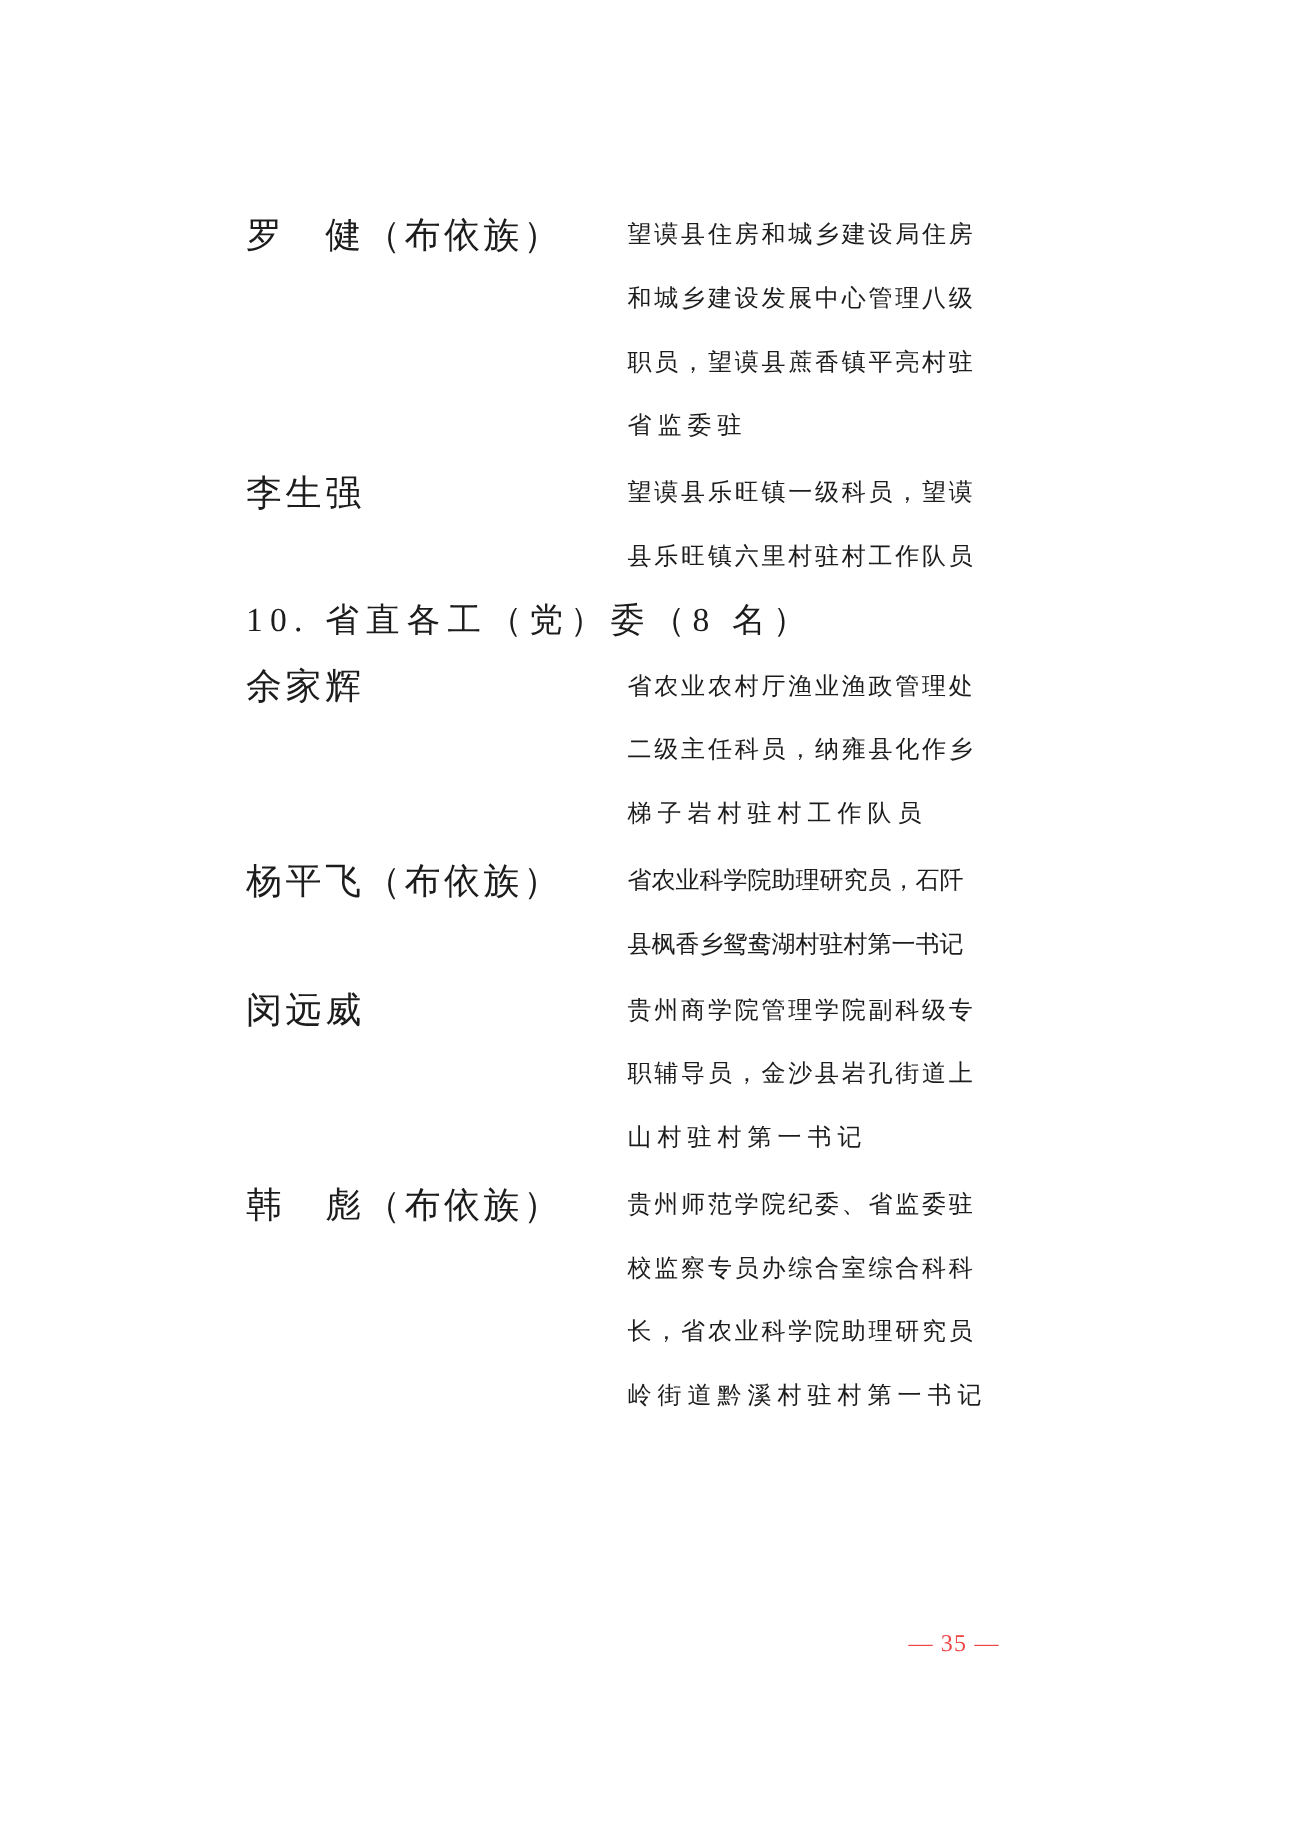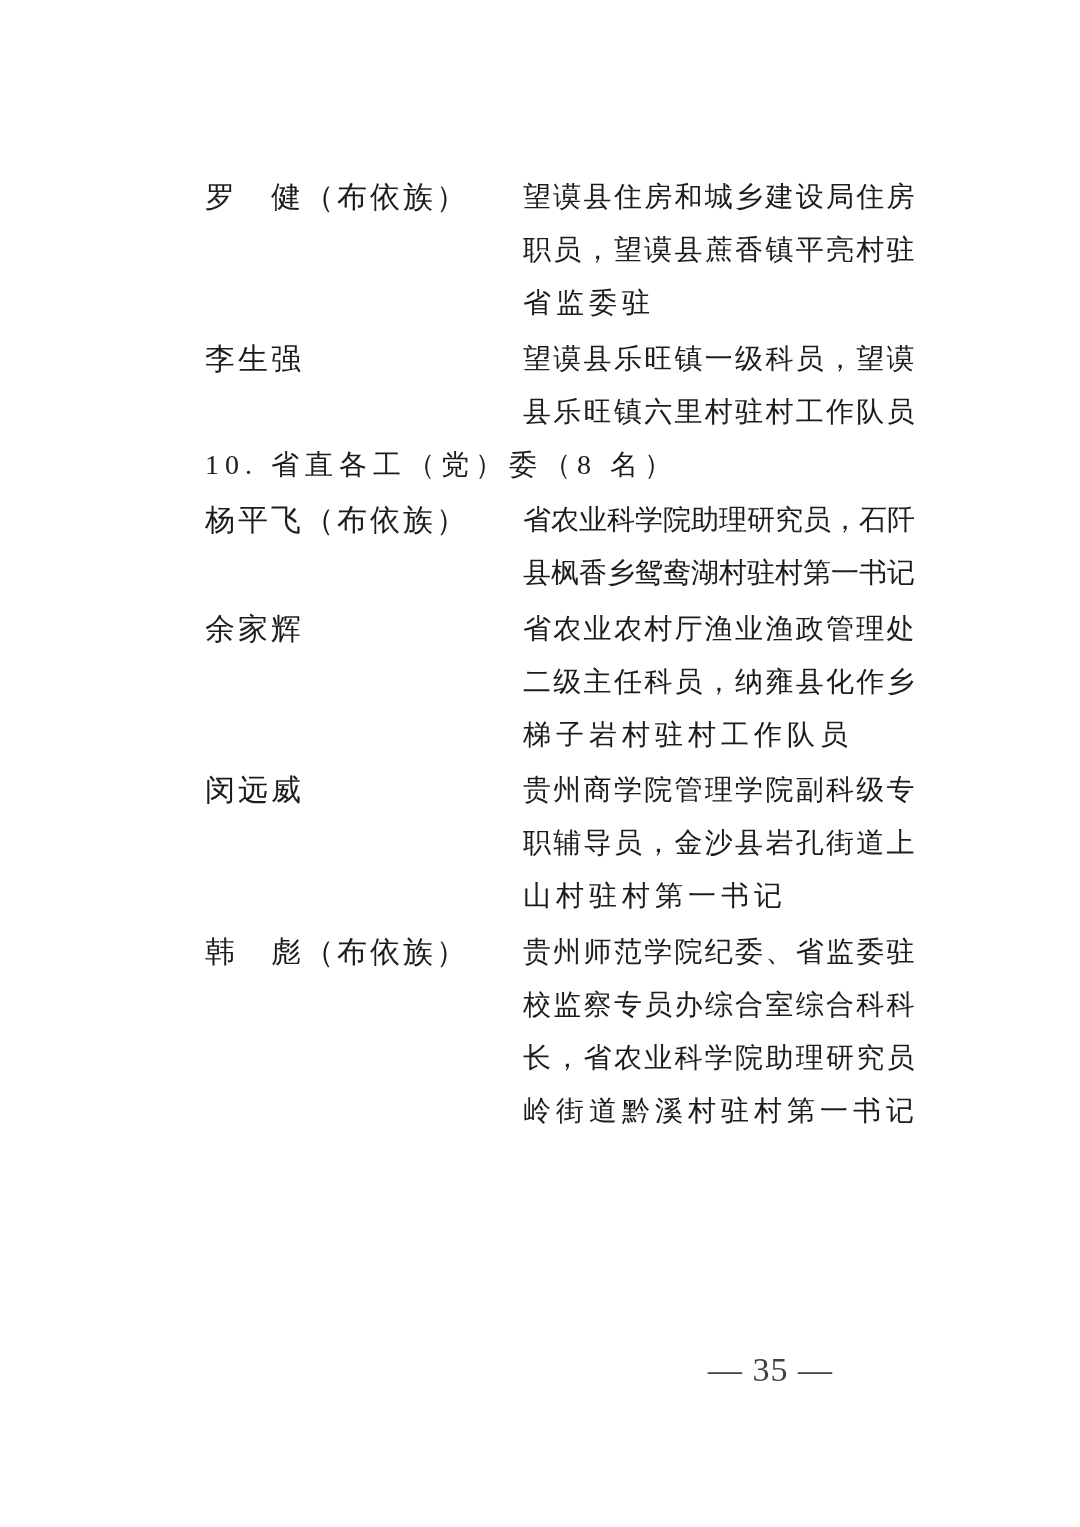--- a/index.html
+++ b/index.html
@@ -22,84 +22,85 @@
   .entry { display: flex; align-items: flex-start; }
   .name {
     flex: 0 0 318px;
     font-size: 30px;
     line-height: 53px;
     letter-spacing: 3px;
     white-space: pre;
   }
   .desc { flex: 0 0 421px; }
   .line {
-    font-size: 28px;
+    font-size: 20px;
     line-height: 53px;
     white-space: nowrap;
   }
   .line.fill  { letter-spacing: 2.3px; } 
   .line.tight { letter-spacing: 0; }     
   .line.last  { letter-spacing: 5px; }   
   .heading {
     margin: 0;
     font-size: 28px;
     line-height: 53px;
     letter-spacing: 6px;
     font-weight: normal;
   }
   .footer {
     position: absolute;
     top: 1353px;
     right: 167px;
-    font-size: 34px;
+    font-size: 20px;
     line-height: 34px;
     letter-spacing: 1px;
-    color: #404040;
+    color: #ef4444;
   }
 </style>
 </head>
 <body>
 
 <div class="page">
   <div class="content">
 
     <section class="entry">
       <div class="name">罗　健（布依族）</div>
       <div class="desc">
         <div class="line fill">望谟县住房和城乡建设局住房</div>
+        <div class="line fill">和城乡建设发展中心管理八级</div>
         <div class="line fill">职员，望谟县蔗香镇平亮村驻</div>
         <div class="line last">省监委驻</div>
       </div>
     </section>
 
     <section class="entry">
       <div class="name">李生强</div>
       <div class="desc">
         <div class="line fill">望谟县乐旺镇一级科员，望谟</div>
         <div class="line fill">县乐旺镇六里村驻村工作队员</div>
       </div>
     </section>
 
     <h2 class="heading">10. 省直各工（党）委（8 名）</h2>
 
 
     <section class="entry">
-      <div class="name">杨平飞（布依族）</div>
-      <div class="desc">
-        <div class="line tight">省农业科学院助理研究员，石阡</div>
-        <div class="line tight">县枫香乡鸳鸯湖村驻村第一书记</div>
-      </div>
-    </section>
-
-    <section class="entry">
       <div class="name">余家辉</div>
       <div class="desc">
         <div class="line fill">省农业农村厅渔业渔政管理处</div>
         <div class="line fill">二级主任科员，纳雍县化作乡</div>
         <div class="line last">梯子岩村驻村工作队员</div>
+      </div>
+    </section>
+
+    <section class="entry">
+      <div class="name">杨平飞（布依族）</div>
+      <div class="desc">
+        <div class="line tight">省农业科学院助理研究员，石阡</div>
+        <div class="line tight">县枫香乡鸳鸯湖村驻村第一书记</div>
       </div>
     </section>
 
     <section class="entry">
       <div class="name">闵远威</div>
       <div class="desc">
         <div class="line fill">贵州商学院管理学院副科级专</div>
         <div class="line fill">职辅导员，金沙县岩孔街道上</div>
         <div class="line last">山村驻村第一书记</div>
       </div>

